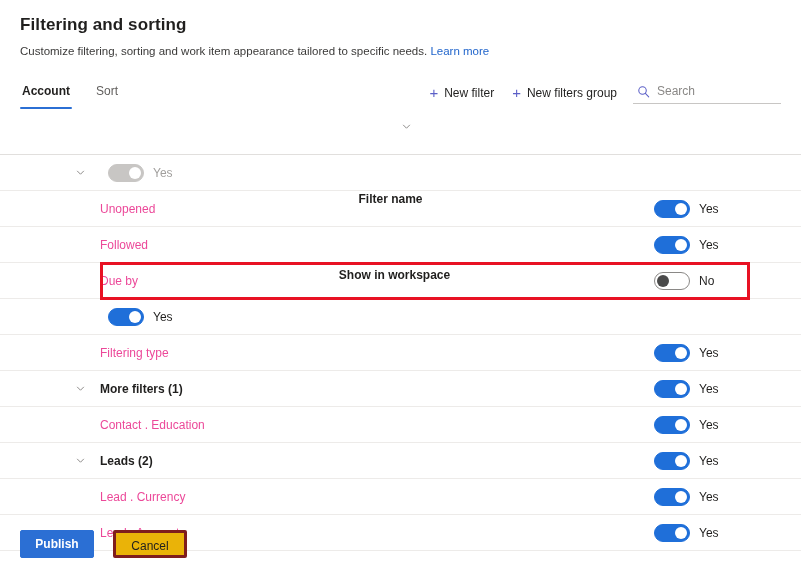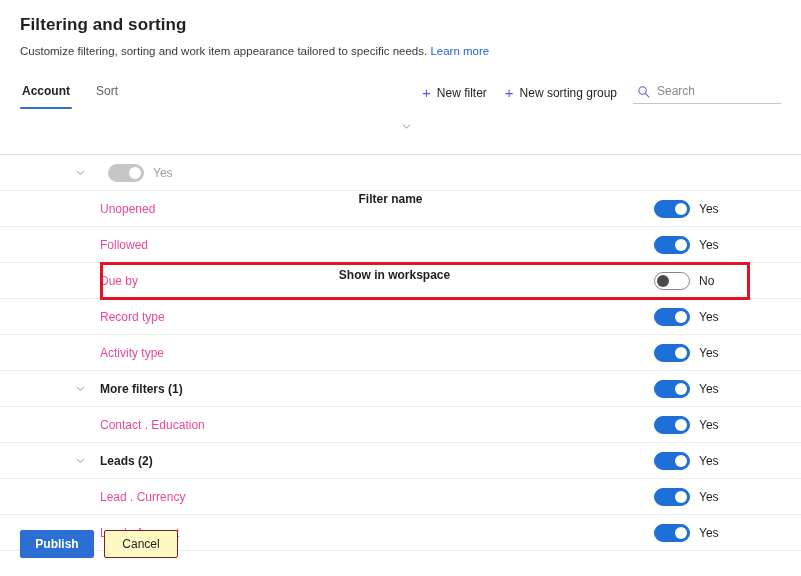--- a/index.html
+++ b/index.html
@@ -264,42 +264,42 @@
   }
 
   
   .footer {
     position: absolute;
     left: 0;
     bottom: 0;
     width: 100%;
     padding: 0 0 18px 20px;
     display: flex;
-    gap: 10px;
+    gap: 19px;
     box-sizing: border-box;
   }
   .btn {
     font-family: inherit;
     font-size: 12px;
     height: 28px;
     min-width: 74px;
     padding: 0 12px;
     border-radius: 2px;
     cursor: pointer;
     line-height: 26px;
   }
   .btn-primary {
     background: #2b6fd4;
     border: 1px solid #2b6fd4;
     color: #ffffff;
     font-weight: 600;
   }
   .btn-secondary {
-    background: #fef9c3;
-    border: 1px solid #7f1d1d;
+    background: #eab308;
+    border: 3px solid #7f1d1d;
     color: #201f1e;
   }
 </style>
 </head>
 <body>
 
 <div class="page-header">
   <h1 class="page-title">Filtering and sorting</h1>
   <p class="page-subtitle">
     <span>Customize filtering, sorting and work item appearance tailored to specific needs.</span>
@@ -312,21 +312,21 @@
     <div class="tab active">Account</div>
     <div class="tab">Sort</div>
   </div>
   <div class="toolbar">
     <button class="toolbar-btn">
       <span class="plus-icon">+</span>
       <span>New filter</span>
     </button>
     <button class="toolbar-btn">
       <span class="plus-icon">+</span>
-      <span>New sorting group</span>
+      <span>New filters group</span>
     </button>
     <div class="search-box">
       <svg class="search-icon" width="13" height="13" viewBox="0 0 16 16" fill="none" stroke="currentColor" stroke-width="1.3">
         <circle cx="6.8" cy="6.8" r="4.6"></circle>
         <line x1="10.3" y1="10.3" x2="14.4" y2="14.6" stroke-linecap="round"></line>
       </svg>
       <input class="search-input" type="text" placeholder="Search" style="">
     </div>
   </div>
 </div>
@@ -380,31 +380,30 @@
         <div class="name-cell">Due by</div>
         <div class="toggle-cell">
           <div class="switch off">
             <div class="knob"></div>
           </div>
           <span class="toggle-label">No</span>
         </div>
       </div>
       <div class="row child">
         <div class="chev-cell"></div>
-        <div class="name-cell">Record type</div>
-        <div class="toggle-cell">
-          <div class="switch on">
-            <div class="knob"></div>
-          </div>
-          <span class="toggle-label">Yes</span>
-        </div>
-      </div>
-      <div class="row child">
-        <div class="chev-cell"></div>
-        <div class="name-cell">Activity type</div>
+        <div class="toggle-cell">
+          <div class="switch on">
+            <div class="knob"></div>
+          </div>
+          <span class="toggle-label">Yes</span>
+        </div>
+      </div>
+      <div class="row child">
+        <div class="chev-cell"></div>
+        <div class="name-cell">Filtering type</div>
         <div class="toggle-cell">
           <div class="switch on">
             <div class="knob"></div>
           </div>
           <span class="toggle-label">Yes</span>
         </div>
       </div>
       <div class="row group">
         <div class="chev-cell">
           <svg class="chevron" width="11" height="11" viewBox="0 0 16 16" fill="none" stroke="currentColor" stroke-width="1.4">

